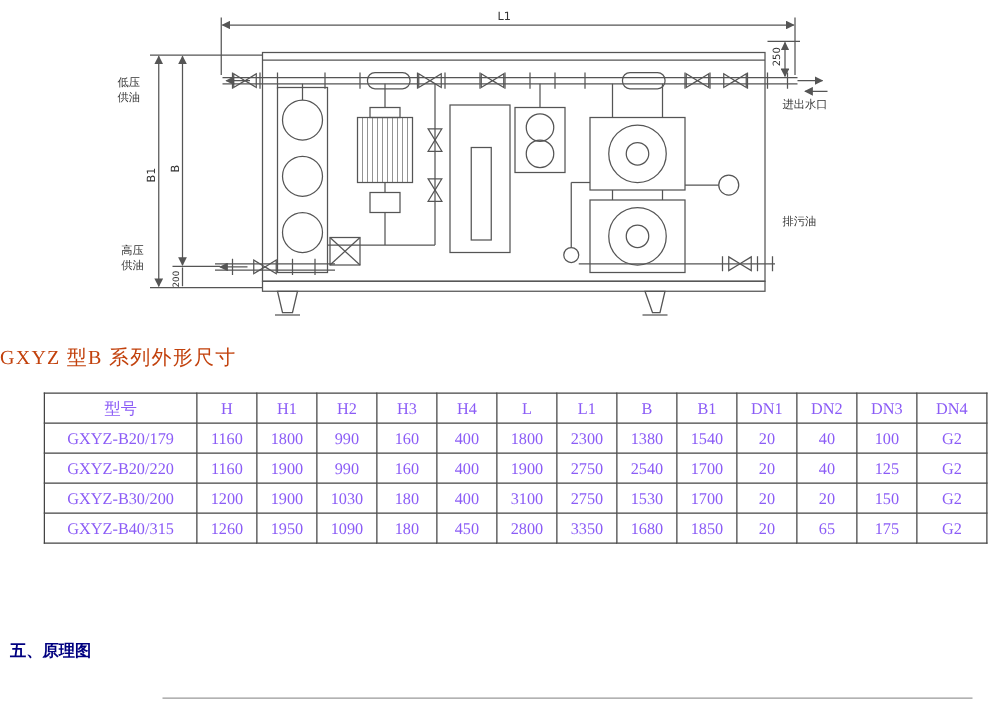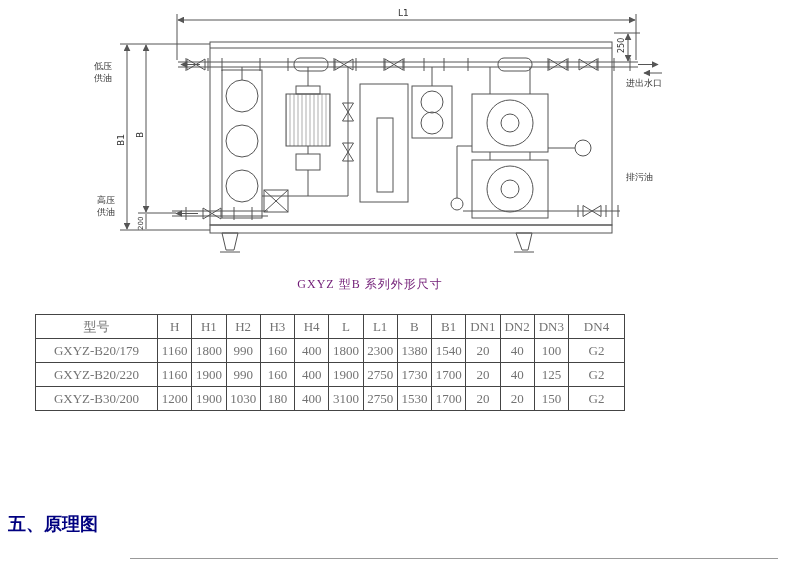--- a/index.html
+++ b/index.html
@@ -2,35 +2,35 @@
 <html><head>
 <meta charset="utf-8">
 <style>
   html,body { margin:0; padding:0; }
   body {
     width:799px; height:564px; position:relative; overflow:hidden;
     background:#ffffff; font-family:"Liberation Serif", serif;
   }
   .drawing { position:absolute; top:0; left:0; }
   .caption {
-    position:absolute; top:276px; left:0; width:740px; text-align:center;
-    font-size:12px; color:#701a75; letter-spacing:1px;
+    position:absolute; top:276px; left:0; width:740px; 
+    font-size:16px; color:#c2410c; letter-spacing:1px;
   }
   .spec-table {
-    position:absolute; top:314px; left:35px; width:590px;
-    border-collapse:collapse; table-layout:fixed; font-size:13px; color:#737373;
+    position:absolute; top:314px; left:35px; width:755px;
+    border-collapse:collapse; table-layout:fixed; font-size:13px; color:#8b5cf6;
   }
   .spec-table th, .spec-table td {
     border:1px solid #444; height:23px; padding:0 1px; text-align:center;
     font-weight:normal; overflow:hidden; white-space:nowrap;
   }
   .col-model { width:122px; }
   .col-dn4 { width:56px; }
   .section-heading {
-    position:absolute; top:512px; left:8px; font-size:18px; font-weight:bold;
+    position:absolute; top:512px; left:8px; font-size:13px; font-weight:bold;
     font-family:"Liberation Sans", sans-serif;
   }
   .bottom-rule {
     position:absolute; top:558px; left:130px; width:648px; height:0;
     border-top:1px solid #999;
   }
   svg text { font-family:"DejaVu Sans", sans-serif; }
 </style>
 </head>
 <body>
@@ -274,21 +274,21 @@
       </tr>
       <tr>
         <td>GXYZ-B20/220</td>
         <td>1160</td>
         <td>1900</td>
         <td>990</td>
         <td>160</td>
         <td>400</td>
         <td>1900</td>
         <td>2750</td>
-        <td>1730</td>
+        <td>2540</td>
         <td>1700</td>
         <td>20</td>
         <td>40</td>
         <td>125</td>
         <td>G2</td>
       </tr>
       <tr>
         <td>GXYZ-B30/200</td>
         <td>1200</td>
         <td>1900</td>
@@ -297,18 +297,34 @@
         <td>400</td>
         <td>3100</td>
         <td>2750</td>
         <td>1530</td>
         <td>1700</td>
         <td>20</td>
         <td>20</td>
         <td>150</td>
         <td>G2</td>
       </tr>
+      <tr>
+        <td>GXYZ-B40/315</td>
+        <td>1260</td>
+        <td>1950</td>
+        <td>1090</td>
+        <td>180</td>
+        <td>450</td>
+        <td>2800</td>
+        <td>3350</td>
+        <td>1680</td>
+        <td>1850</td>
+        <td>20</td>
+        <td>65</td>
+        <td>175</td>
+        <td>G2</td>
+      </tr>
     </tbody>
 </table>
 
 <div class="section-heading" style="color: rgb(0, 0, 128);">五、原理图</div>
 
 <div class="bottom-rule"></div>
 
 </body></html>

